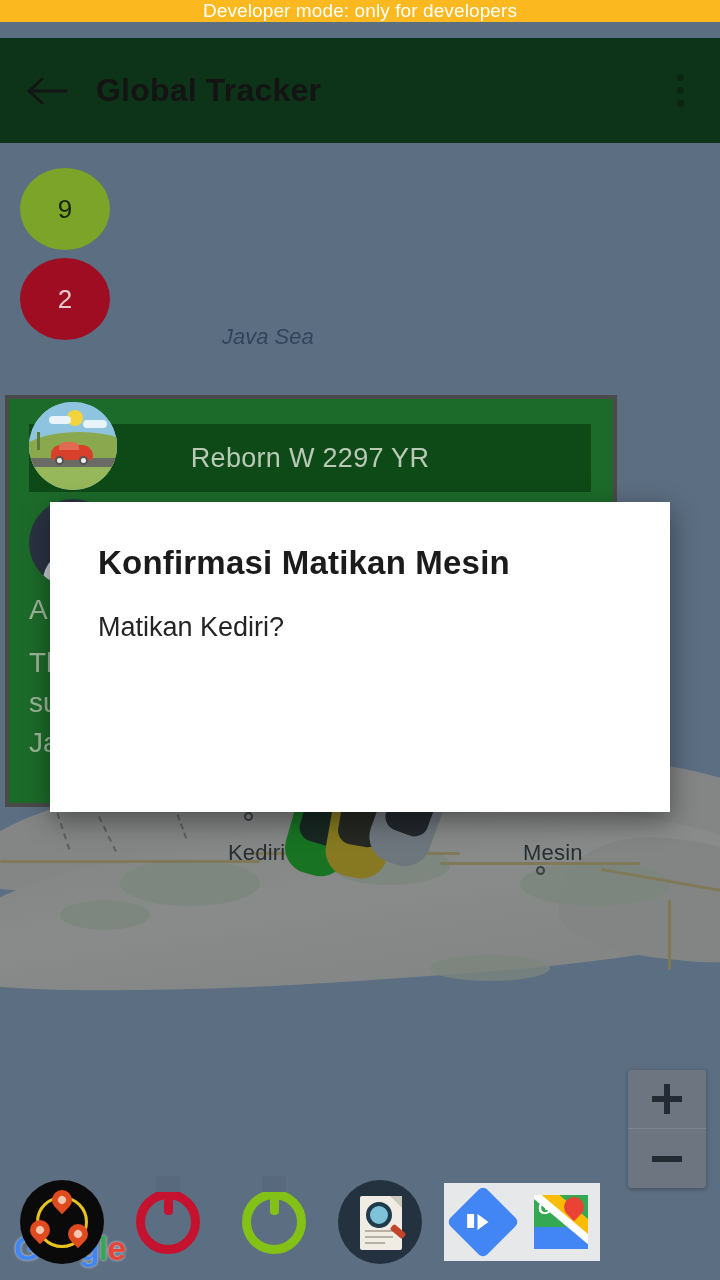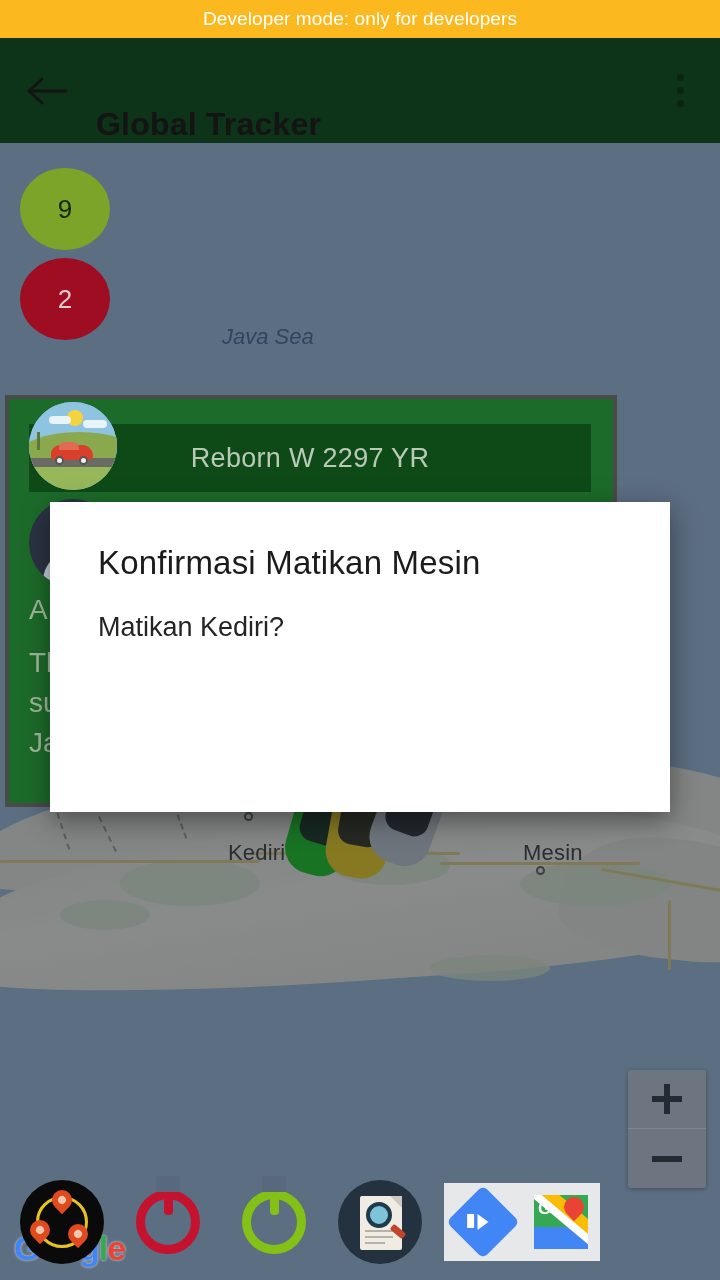--- a/index.html
+++ b/index.html
@@ -133,35 +133,35 @@
   #google-logo span:nth-child(1){color:#4285f4}
   #google-logo span:nth-child(2){color:#ea4335}
   #google-logo span:nth-child(3){color:#fbbc05}
   #google-logo span:nth-child(4){color:#4285f4}
   #google-logo span:nth-child(5){color:#34a853}
   #google-logo span:nth-child(6){color:#ea4335}
 
   
   #dev-bar {
     position: absolute; left: 0; top: 0;
-    width: 720px; height: 38px;
+    width: 720px; height: 22px;
     background: #fcb91f;
     display: flex; align-items: center; justify-content: center;
     z-index: 30;
   }
   #dev-bar .txt {
     color: #ffffff;
     font-size: 19px;
     letter-spacing: .1px;
   }
   #app-bar {
     position: absolute; left: 0; top: 38px;
     width: 720px; height: 105px;
     background: #0d3319;
-    display: flex; align-items: flex-end;
+    display: flex; align-items: center;
     z-index: 30;
   }
   #back-arrow {
     width: 96px; height: 105px;
     display: flex; align-items: center; justify-content: center;
     cursor: pointer;
   }
   #back-arrow svg { display:block; }
   #app-title {
     color: #141414;
@@ -284,21 +284,21 @@
     width: 620px; height: 310px;
     background: #ffffff;
     box-shadow: 0 8px 26px rgba(0,0,0,.42);
     z-index: 50;
   }
   #dialog-title {
     position: absolute;
     left: 48px; top: 42px;
     color: #1b1b1b;
     font-size: 33px;
-    font-weight: normal;
+    font-weight: bold;
     letter-spacing: .2px;
   }
   #dialog-message {
     position: absolute;
     left: 48px; top: 110px;
     color: #242424;
     font-size: 27px;
   }
   #dialog-yes {
     position: absolute;

